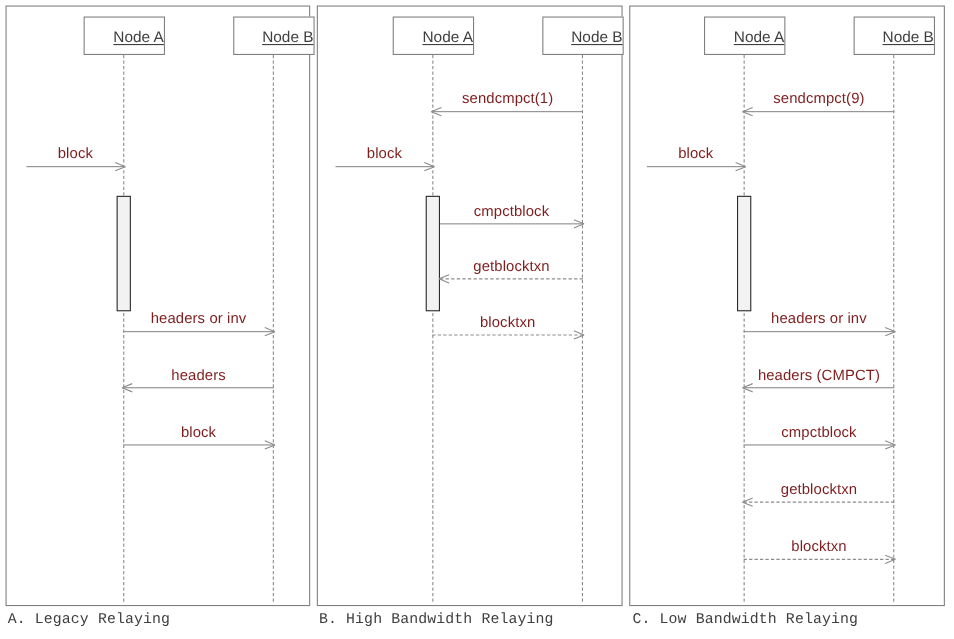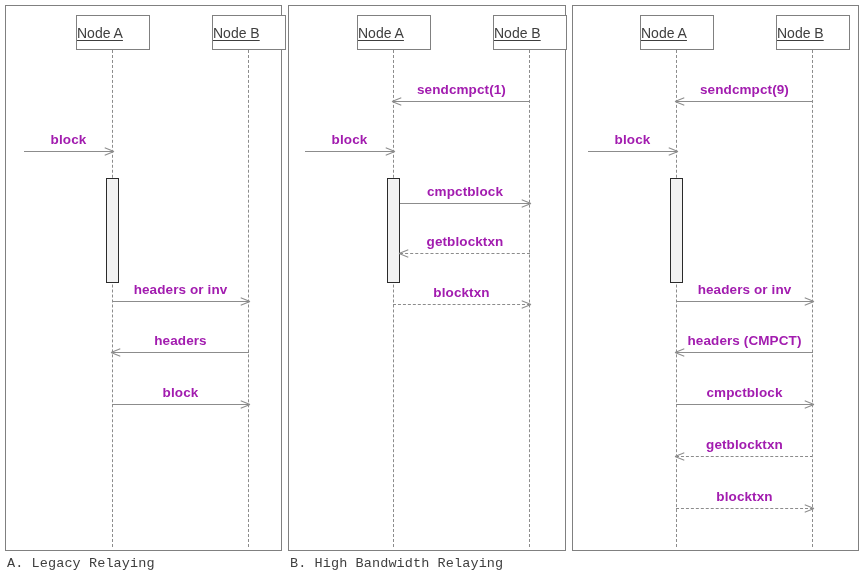--- a/index.html
+++ b/index.html
@@ -51,21 +51,21 @@
 
   
   .node-box {
     position: absolute;
     border: 1px solid #808080;
     background: #ffffff;
     box-sizing: border-box;
     height: 35px;
     display: flex;
     align-items: center;
-    justify-content: flex-start;
+    justify-content: flex-end;
   }
   .node-box span {
     font-size: 14px;
     color: #3f3f3f;
     text-decoration: underline;
     text-underline-offset: 2px;
     white-space: nowrap;
   }
 
   
@@ -123,24 +123,23 @@
   .msg.left .head { left: -1px; }
   .msg.left .head::before { top: 5px; transform: rotate(22deg);  transform-origin: left center; }
   .msg.left .head::after  { top: 5px; transform: rotate(-22deg); transform-origin: left center; }
 
   .msg .label {
     position: absolute;
     bottom: 4px;
     width: 100%;
     text-align: center;
     font-size: 13.5px;
-    color: #a21caf;
+    color: #7f1d1d;
     white-space: nowrap;
     letter-spacing: 0.1px;
-    font-weight: bold;
   }
 </style>
 </head>
 <body>
 
 <div id="figure">
 
   <div class="panel panel-a">
 
     <div class="node-box" style="left:70px; top:9px; width:74px;">
@@ -279,14 +278,15 @@
       <div class="label">getblocktxn</div>
     </div>
 
     <div class="msg right dashed" style="left:103px; top:502px; width:137px;">
       <div class="line"></div>
       <div class="head"></div>
       <div class="label">blocktxn</div>
     </div>
   </div>
 
+  <div class="caption caption-c">C. Low Bandwidth Relaying</div>
 
 </div>
 
 </body></html>

